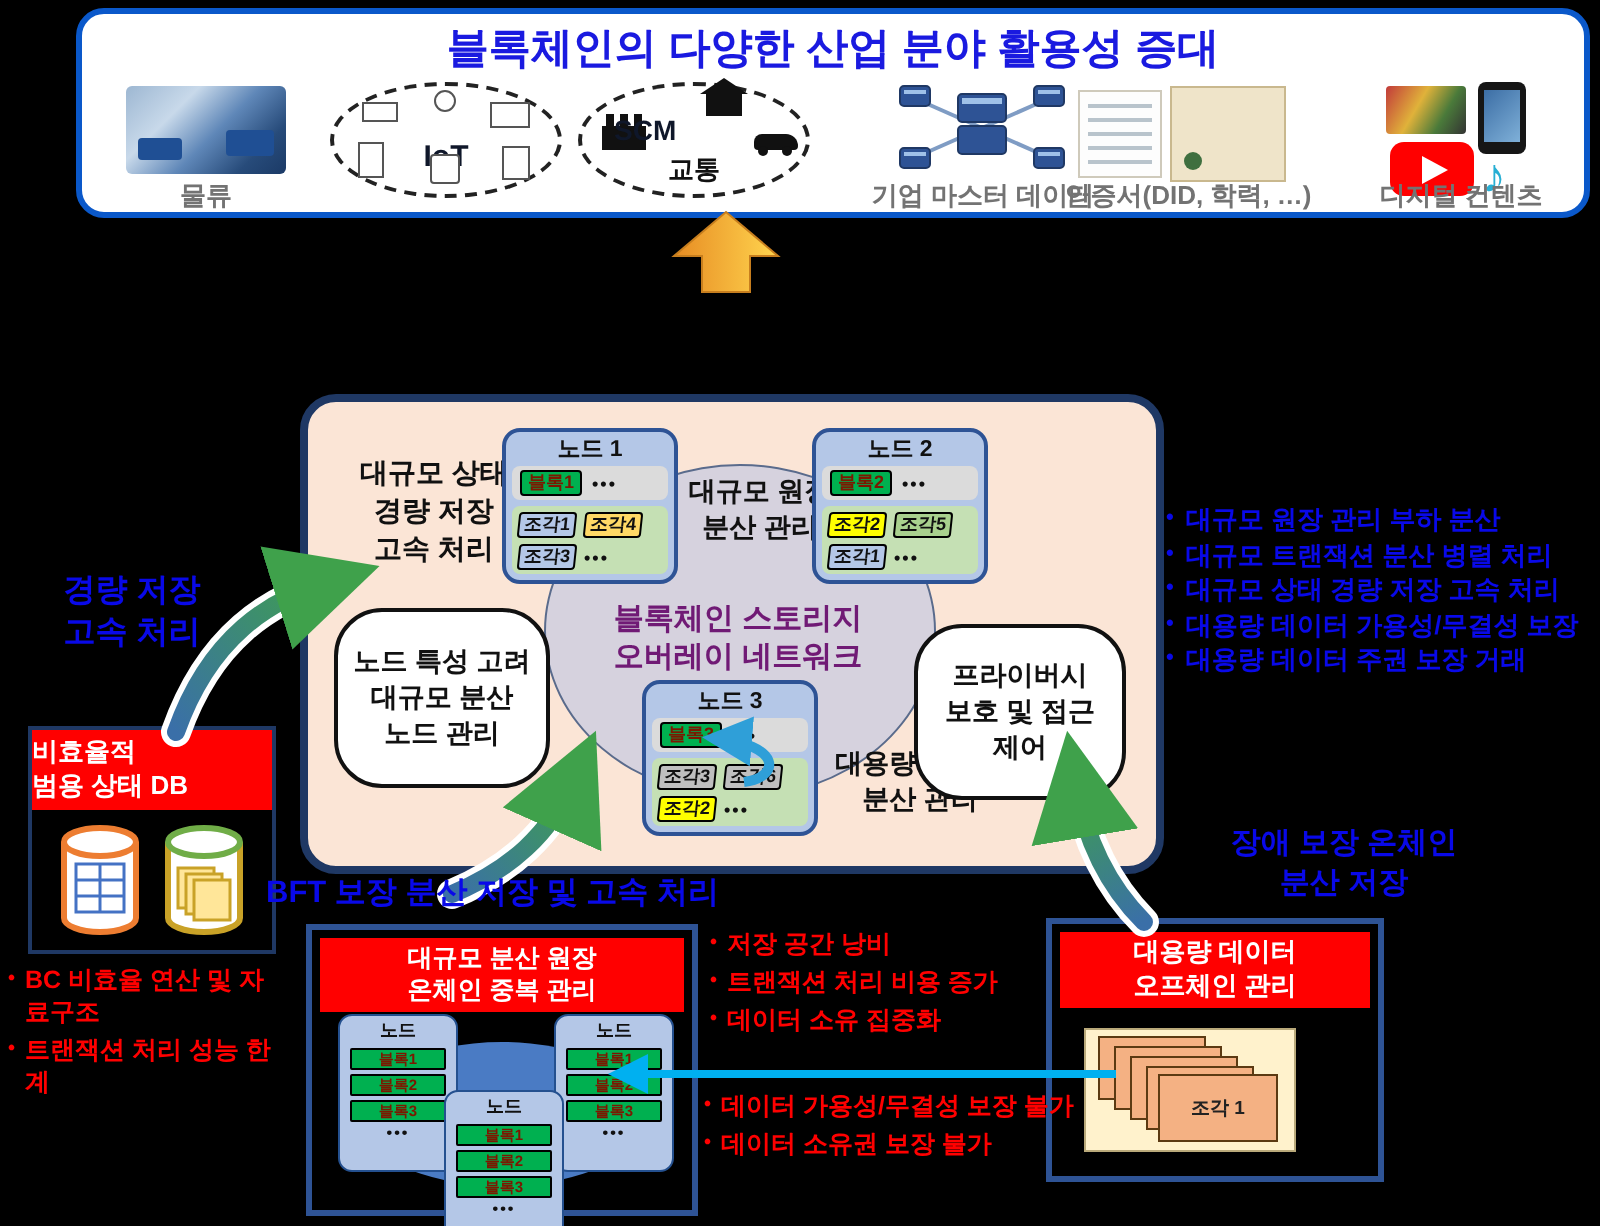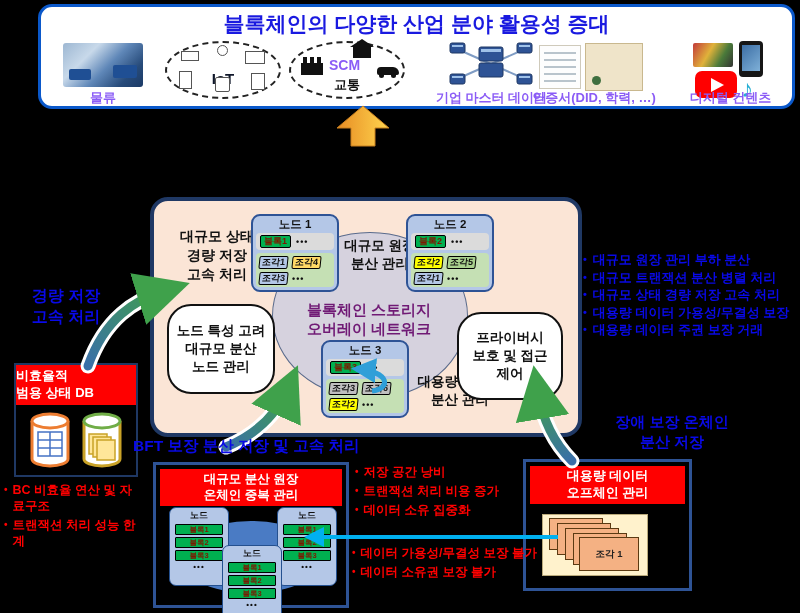--- a/index.html
+++ b/index.html
@@ -4,30 +4,30 @@
 <style>
   html,body{margin:0;padding:0;background:#000;}
   #stage{position:relative;width:800px;height:613px;background:#000;overflow:hidden;
          font-family:"Liberation Sans","DejaVu Sans",sans-serif;}
   .abs{position:absolute;}
   .pre{white-space:pre-line;}
 
   
   #banner{left:38px;top:4px;width:751px;height:99px;background:#fff;border:3px solid #0A58CA;border-radius:14px;}
   #banner-title{left:0;top:3px;width:100%;font-size:21px;font-weight:bold;color:#1A1AE0;text-align:center;}
-  .blabel{position:absolute;top:82px;font-size:13px;font-weight:bold;color:#8b5cf6;text-align:center;}
+  .blabel{position:absolute;top:82px;font-size:13px;font-weight:bold;color:#737373;text-align:center;}
   #logi-img{left:22px;top:36px;width:80px;height:44px;border-radius:3px;
     background:linear-gradient(135deg,#9db7d2 0%,#c8d9ea 30%,#5f87b8 55%,#274b7a 80%,#1b3a66 100%);}
   #logi-img .truck{position:absolute;background:#1f4f94;border-radius:2px;}
   .dashed-ell{position:absolute;top:34px;width:112px;height:54px;border:2.5px dashed #222;border-radius:50%;}
   #iot-ell{left:124px;}
   #scm-ell{left:248px;}
   .iot-txt{position:absolute;left:0;top:27px;width:100%;text-align:center;font-size:15px;font-weight:bold;color:#0f172a;}
   .dev{position:absolute;border:1.5px solid #555;background:#fff;}
-  #scm-txt{position:absolute;left:38px;top:14px;font-size:14px;font-weight:bold;color:#8b5cf6;}
+  #scm-txt{position:absolute;left:16px;top:14px;font-size:14px;font-weight:bold;color:#0f172a;}
   #traffic-txt{position:absolute;left:0;top:33px;width:100%;text-align:center;font-size:13px;font-weight:bold;color:#111;}
   .factory{position:absolute;left:10px;top:20px;width:22px;height:12px;background:#111;}
   .factory:before{content:"";position:absolute;left:2px;top:-6px;width:4px;height:6px;background:#111;box-shadow:7px 0 #111,14px 0 #111;}
   .house{position:absolute;left:62px;top:4px;width:18px;height:11px;background:#111;}
   .house:before{content:"";position:absolute;left:-3px;top:-8px;border-left:12px solid transparent;border-right:12px solid transparent;border-bottom:8px solid #111;}
   .car{position:absolute;left:86px;top:24px;width:22px;height:8px;background:#111;border-radius:4px 6px 2px 2px;}
   .car:before{content:"";position:absolute;left:2px;bottom:-3px;width:5px;height:5px;border-radius:50%;background:#111;box-shadow:12px 0 #111;}
   #certs{left:498px;top:36px;}
   .doc1{position:absolute;left:0;top:2px;width:40px;height:42px;background:#fdfdfd;border:1px solid #cfcabb;}
   .doc1 i{position:absolute;left:4px;right:4px;height:2px;background:#b9c4cc;}

